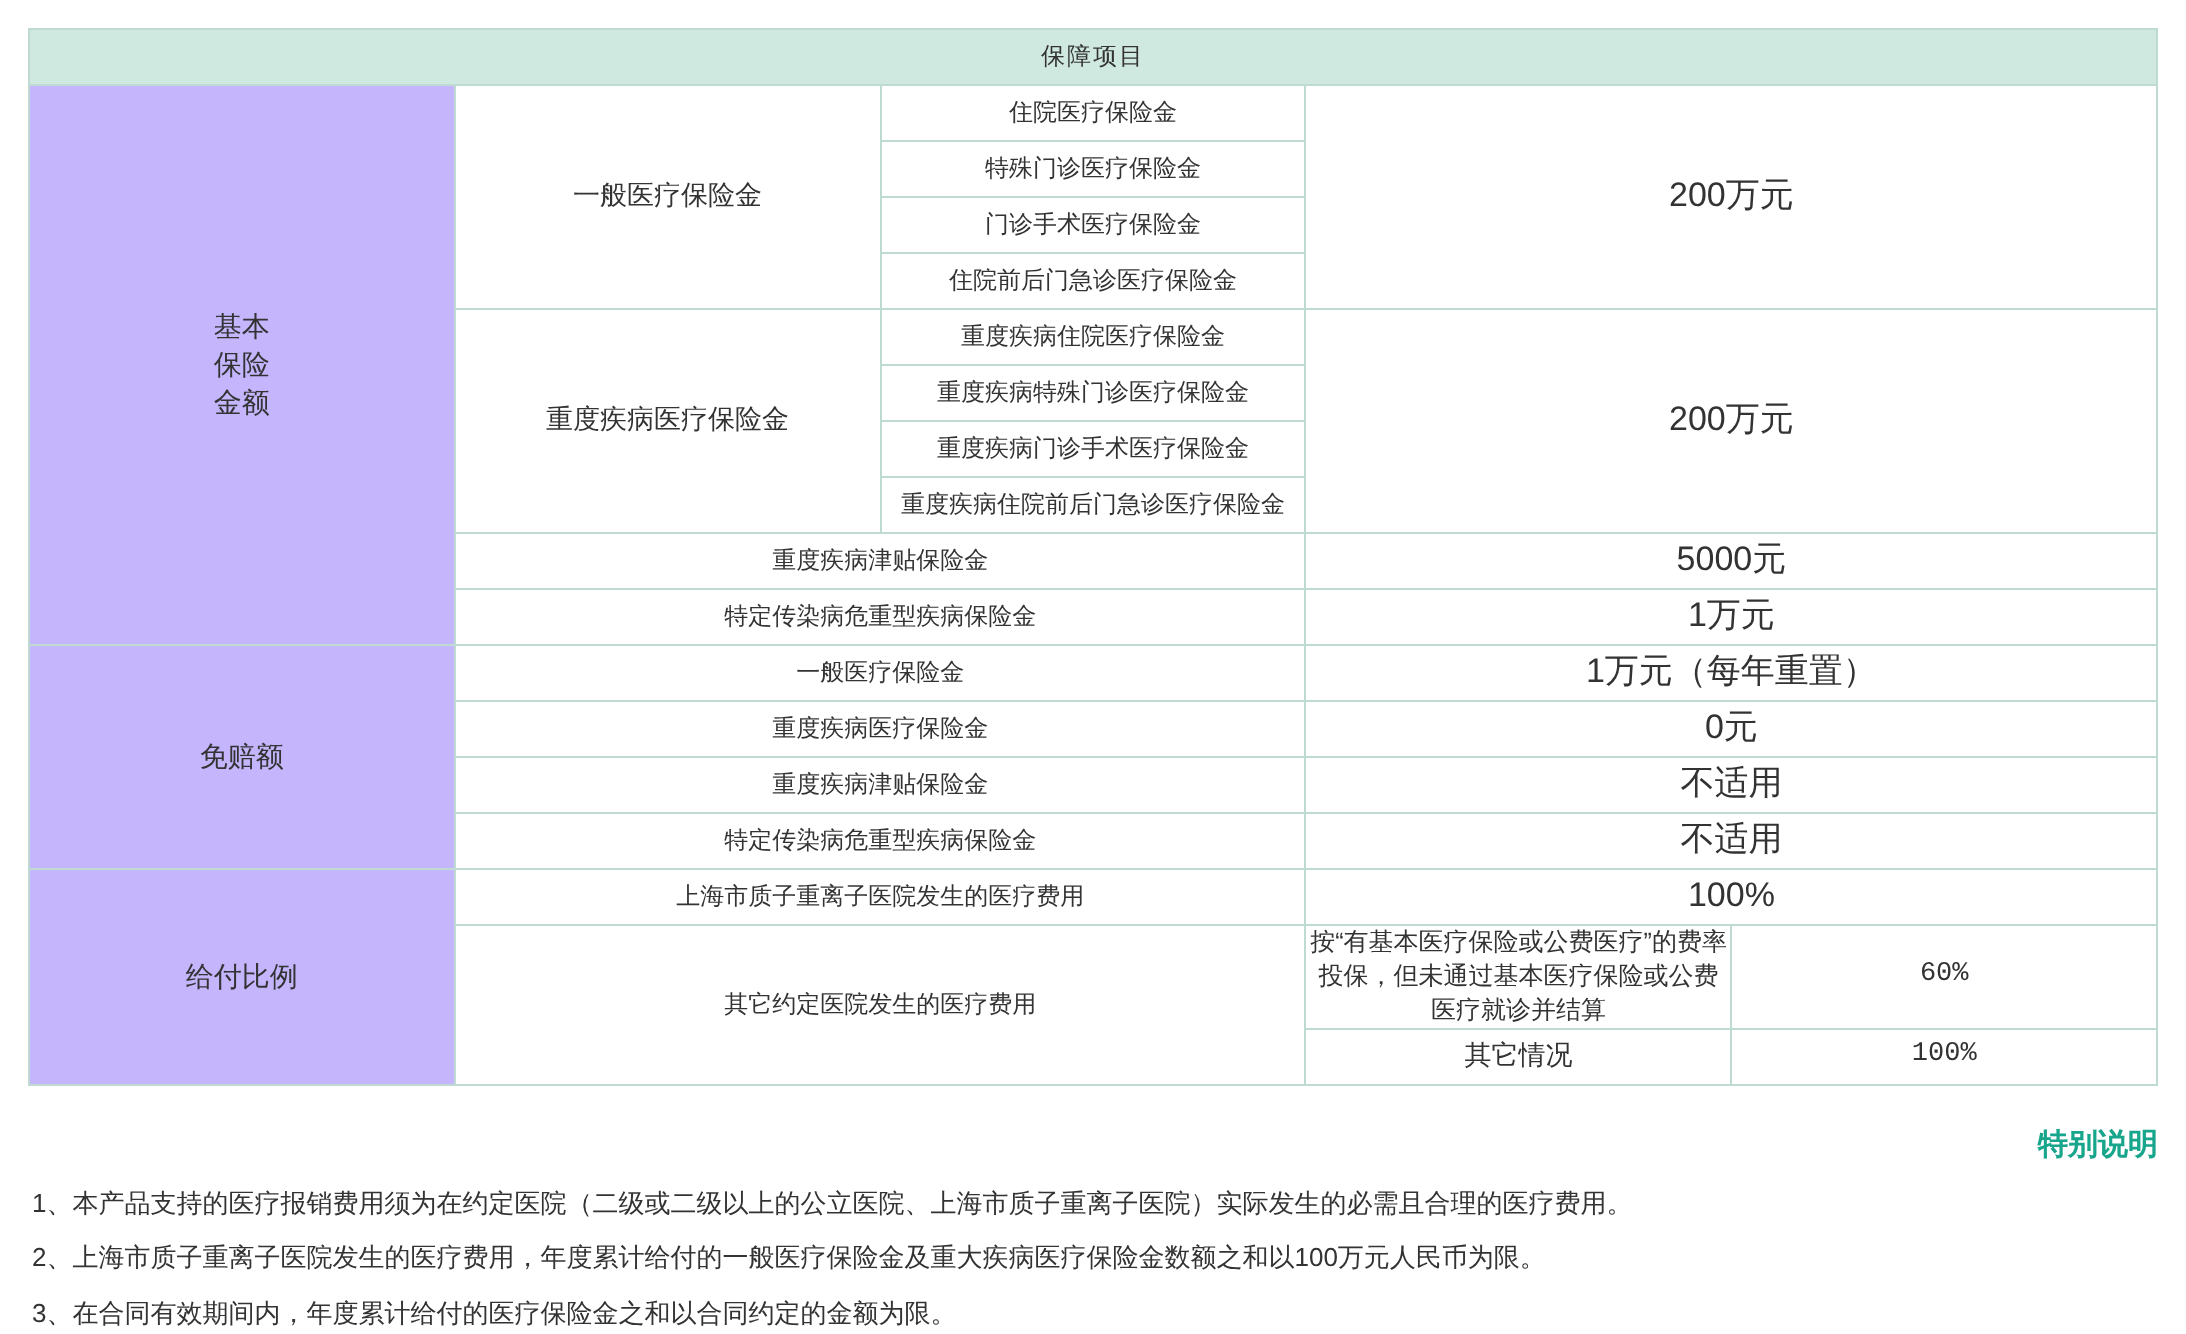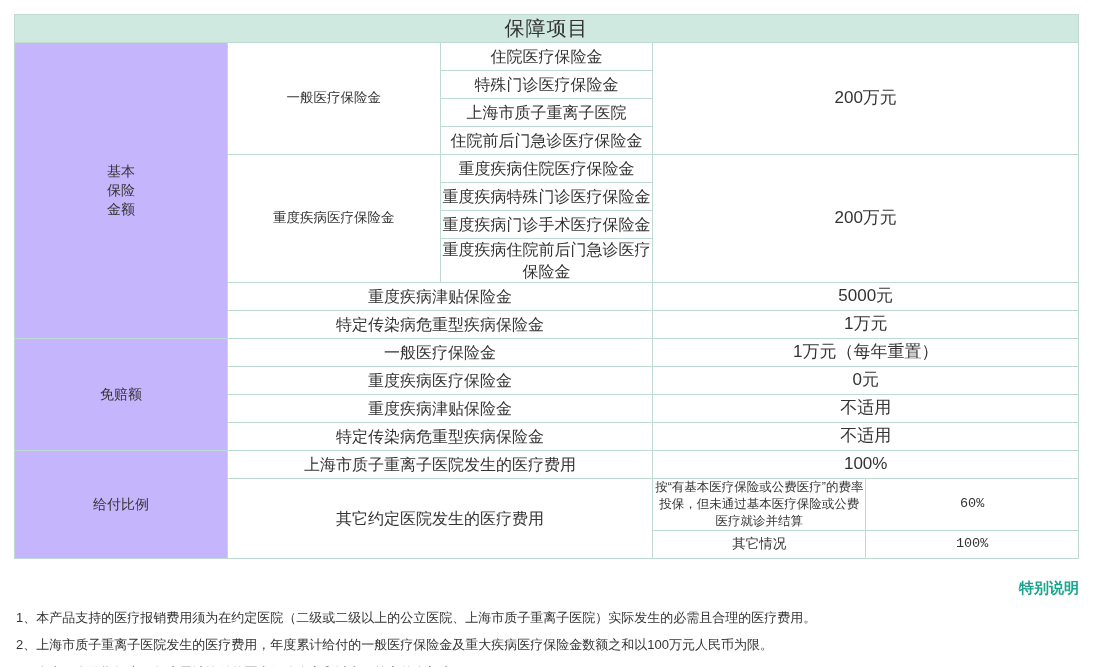--- a/index.html
+++ b/index.html
@@ -34,39 +34,39 @@
     vertical-align: middle;
     height: 27px;
     line-height: 1.35;
     color: #333;
     font-weight: normal;
   }
   .title-cell {
     background: #cfe8e0;
     color: #1b9c86;
     font-weight: bold;
-    font-size: 20px;
+    font-size: 12px;
     height: 38px;
     letter-spacing: 1px;
     border: 1px solid #bfd9d3;
   }
   .cat-cell {
     color: #17a58c;
     font-weight: bold;
     font-size: 14px;
     line-height: 1.55;
     background: #c4b5fd;
     width: 110px;
   }
   .sub-cell {
     width: 188px;
     font-size: 13.5px;
   }
   .item-cell {
-    font-size: 16px;
+    font-size: 12px;
   }
   .val-cell {
     width: 446px;
     font-size: 17px;
   }
   .val-narrow {
     width: 392px;
   }
   .pct-cell {
     width: 54px;
@@ -116,21 +116,21 @@
           <div>金额</div>
         </td>
         <td class="sub-cell" rowspan="4">一般医疗保险金</td>
         <td class="item-cell">住院医疗保险金</td>
         <td class="val-cell" colspan="2" rowspan="4">200万元</td>
       </tr>
       <tr>
         <td class="item-cell">特殊门诊医疗保险金</td>
       </tr>
       <tr>
-        <td class="item-cell">上海市质子重离子医院</td>
+        <td class="item-cell">门诊手术医疗保险金</td>
       </tr>
       <tr>
         <td class="item-cell">住院前后门急诊医疗保险金</td>
       </tr>
 
       <tr>
         <td class="sub-cell" rowspan="4">重度疾病医疗保险金</td>
         <td class="item-cell">重度疾病住院医疗保险金</td>
         <td class="val-cell" colspan="2" rowspan="4">200万元</td>
       </tr>

